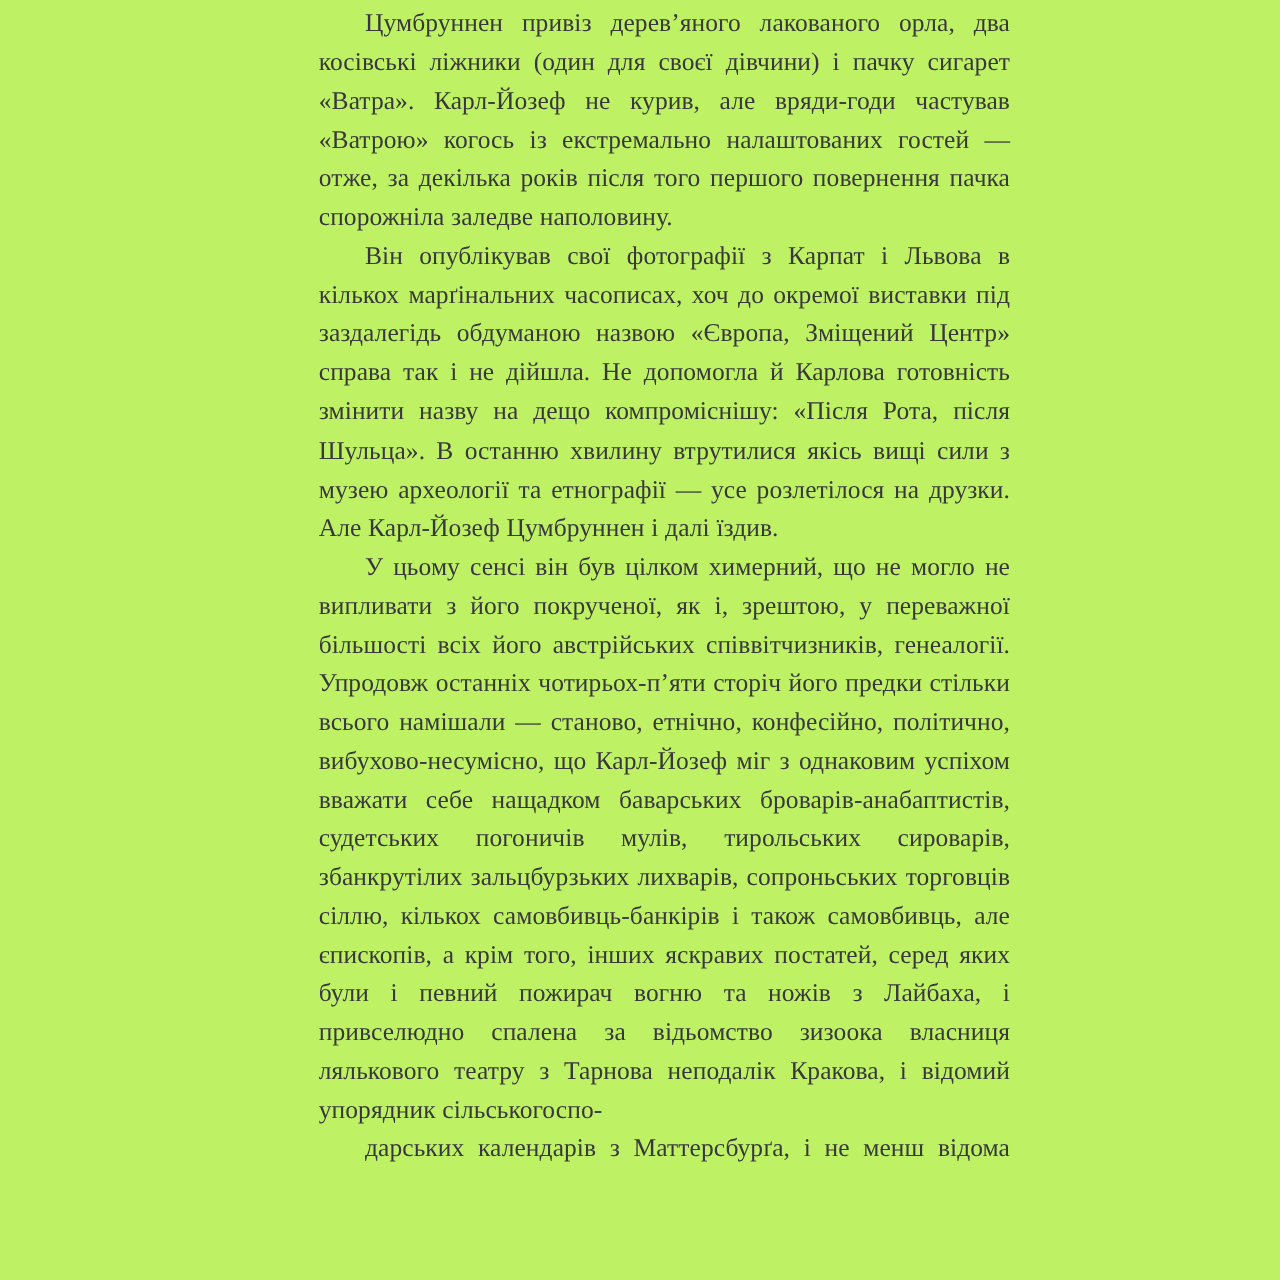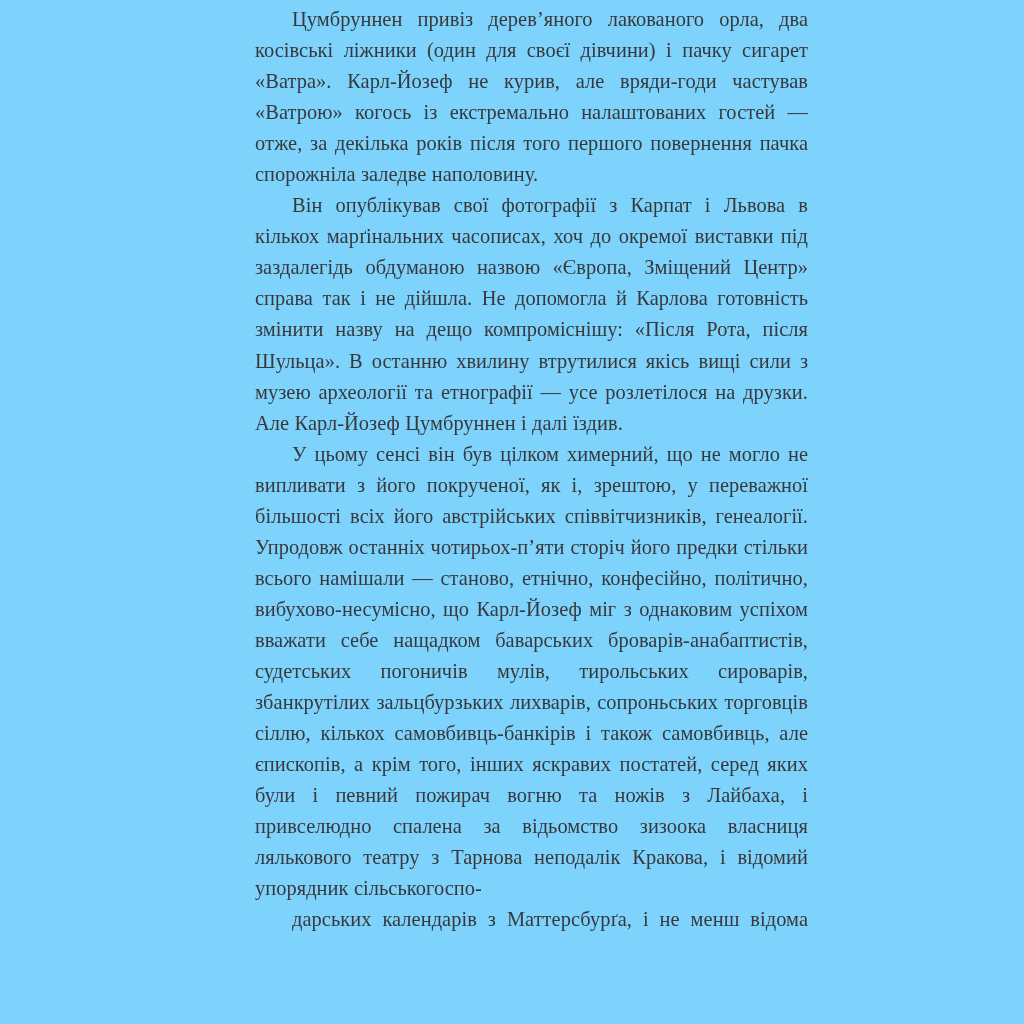--- a/index.html
+++ b/index.html
@@ -12,21 +12,21 @@
     width: 1024px;
     height: 1024px;
     position: relative;
     overflow: hidden;
     font-family: "Liberation Serif", "DejaVu Serif", serif;
   }
 
   #page {
     position: absolute;
     inset: 0;
-    background: #7dd3fc;
+    background: #bef264;
   }
 
   #text-block {
     position: absolute;
     left: 255px;
     top: 4px;
     width: 553px;
     color: #38383c;
     font-size: 20.4px;
     line-height: 31.05px;

